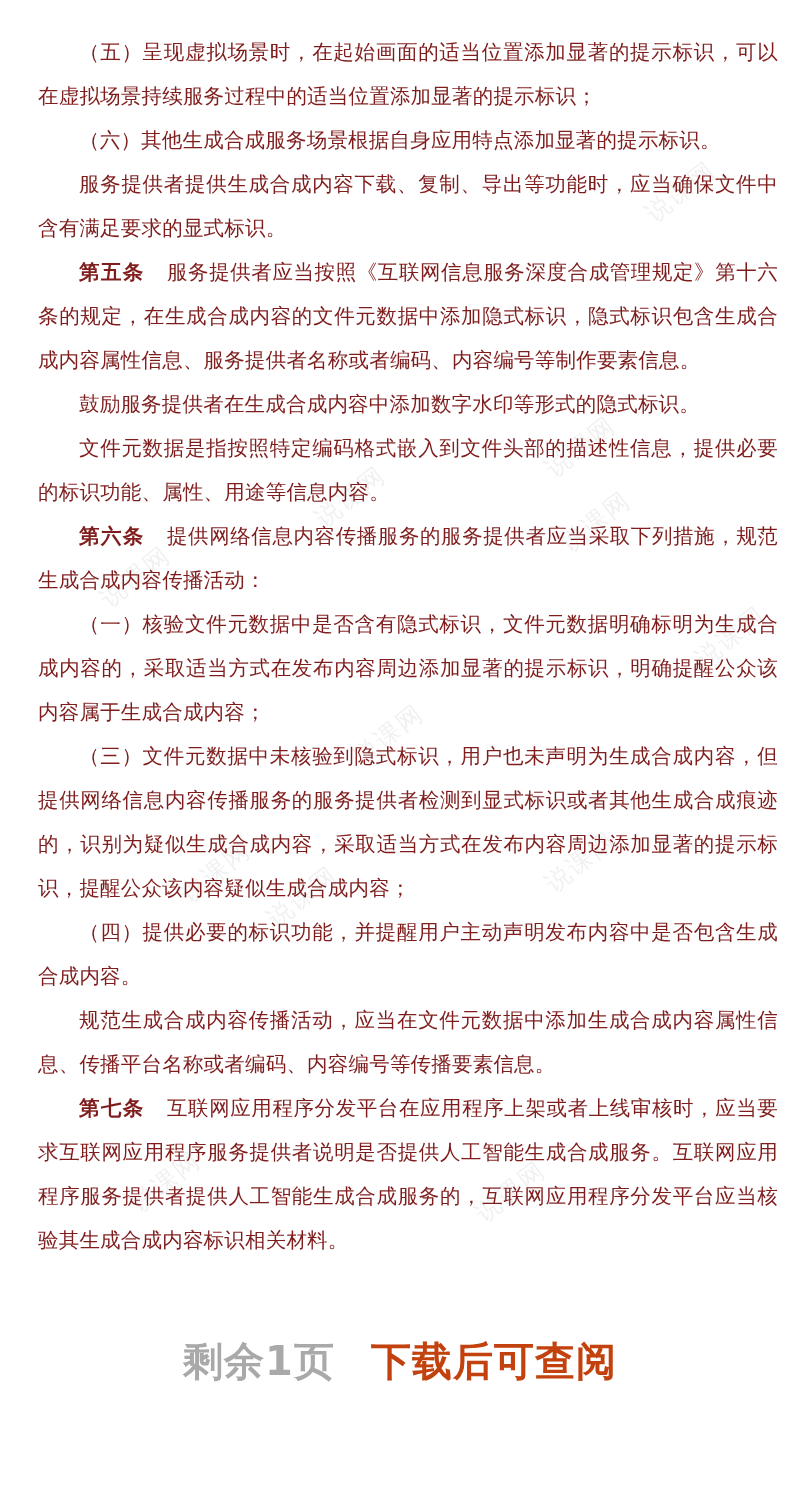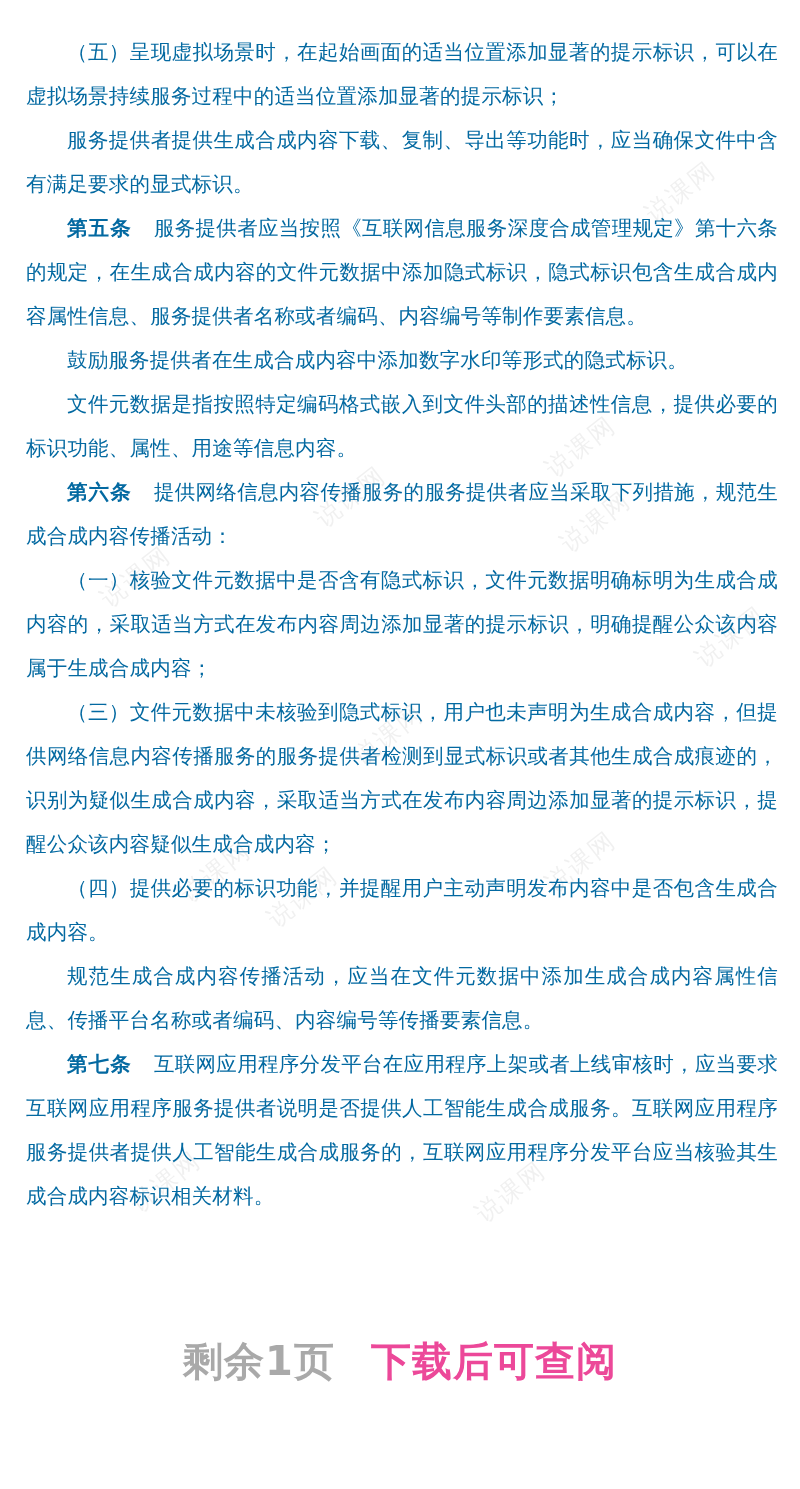--- a/index.html
+++ b/index.html
@@ -43,24 +43,24 @@
     z-index: 2;
     padding: 0;
   }
   #doc-body {
     position: absolute;
     left: 22px;
     top: 30px;
     width: 756px;
   }
   .doc-para {
-    margin: 0 0 0 4px;
+    margin: 0 0 0 16px;
     font-size: 20.5px;
     line-height: 44px;
-    color: #0369a1;
+    color: #7f1d1d;
     text-align: justify;
     text-align-last: left;
     text-justify: inter-character;
     letter-spacing: 0.2px;
     word-break: break-all;
   }
   .doc-para.indent {
     text-indent: 41px;
   }
   .doc-para .art-label {
@@ -110,29 +110,30 @@
   <span class="watermark-mark" style="left: 470px; top: 1175px; color: rgb(0, 0, 0); opacity: 0.055; transform: rotate(-38deg);">说课网</span>
   <span class="watermark-mark" style="left: 640px; top: 175px; color: rgb(0, 0, 0); opacity: 0.055; transform: rotate(-38deg);">说课网</span>
   <span class="watermark-mark" style="left: 95px; top: 560px; color: rgb(0, 0, 0); opacity: 0.055; transform: rotate(-38deg);">说课网</span>
   <span class="watermark-mark" style="left: 690px; top: 620px; color: rgb(0, 0, 0); opacity: 0.055; transform: rotate(-38deg);">说课网</span>
 </div>
 
 <div id="doc-page">
   <div id="doc-body">
 
   <p class="doc-para indent" id="item-five"><span>（五）呈现虚拟场景时，在起始画面的适当位置添加显著的提示标识，可以在虚拟场景持续服务过程中的适当位置添加显著的提示标识；</span></p>
+      <p class="doc-para indent" id="item-six"><span>（六）其他生成合成服务场景根据自身应用特点添加显著的提示标识。</span></p>
       <p class="doc-para indent" id="para-download-copy-export"><span>服务提供者提供生成合成内容下载、复制、导出等功能时，应当确保文件中含有满足要求的显式标识。</span></p>
       <p class="doc-para indent" id="article-5"><span class="art-label">第五条</span><span class="art-gap"></span><span>服务提供者应当按照《互联网信息服务深度合成管理规定》第十六条的规定，在生成合成内容的文件元数据中添加隐式标识，隐式标识包含生成合成内容属性信息、服务提供者名称或者编码、内容编号等制作要素信息。</span></p>
       <p class="doc-para indent" id="para-watermark-encourage"><span>鼓励服务提供者在生成合成内容中添加数字水印等形式的隐式标识。</span></p>
       <p class="doc-para indent" id="para-metadata-definition"><span>文件元数据是指按照特定编码格式嵌入到文件头部的描述性信息，提供必要的标识功能、属性、用途等信息内容。</span></p>
       <p class="doc-para indent" id="article-6"><span class="art-label">第六条</span><span class="art-gap"></span><span>提供网络信息内容传播服务的服务提供者应当采取下列措施，规范生成合成内容传播活动：</span></p>
       <p class="doc-para indent" id="item-one"><span>（一）核验文件元数据中是否含有隐式标识，文件元数据明确标明为生成合成内容的，采取适当方式在发布内容周边添加显著的提示标识，明确提醒公众该内容属于生成合成内容；</span></p>
       <p class="doc-para indent" id="item-three"><span>（三）文件元数据中未核验到隐式标识，用户也未声明为生成合成内容，但提供网络信息内容传播服务的服务提供者检测到显式标识或者其他生成合成痕迹的，识别为疑似生成合成内容，采取适当方式在发布内容周边添加显著的提示标识，提醒公众该内容疑似生成合成内容；</span></p>
       <p class="doc-para indent" id="item-four"><span>（四）提供必要的标识功能，并提醒用户主动声明发布内容中是否包含生成合成内容。</span></p>
       <p class="doc-para indent" id="para-preceding-items"><span>规范生成合成内容传播活动，应当在文件元数据中添加生成合成内容属性信息、传播平台名称或者编码、内容编号等传播要素信息。</span></p>
       <p class="doc-para indent" id="article-7"><span class="art-label">第七条</span><span class="art-gap"></span><span>互联网应用程序分发平台在应用程序上架或者上线审核时，应当要求互联网应用程序服务提供者说明是否提供人工智能生成合成服务。互联网应用程序服务提供者提供人工智能生成合成服务的，互联网应用程序分发平台应当核验其生成合成内容标识相关材料。</span></p>
     </div>
 </div>
 
 <div id="download-banner">
   <span class="banner-text" style="color: rgb(169, 169, 169);">剩余1页</span>
-  <span class="banner-text" style="color: #ec4899;">下载后可查阅</span>
+  <span class="banner-text" style="color: #c2410c;">下载后可查阅</span>
 </div>
 
 </body></html>

